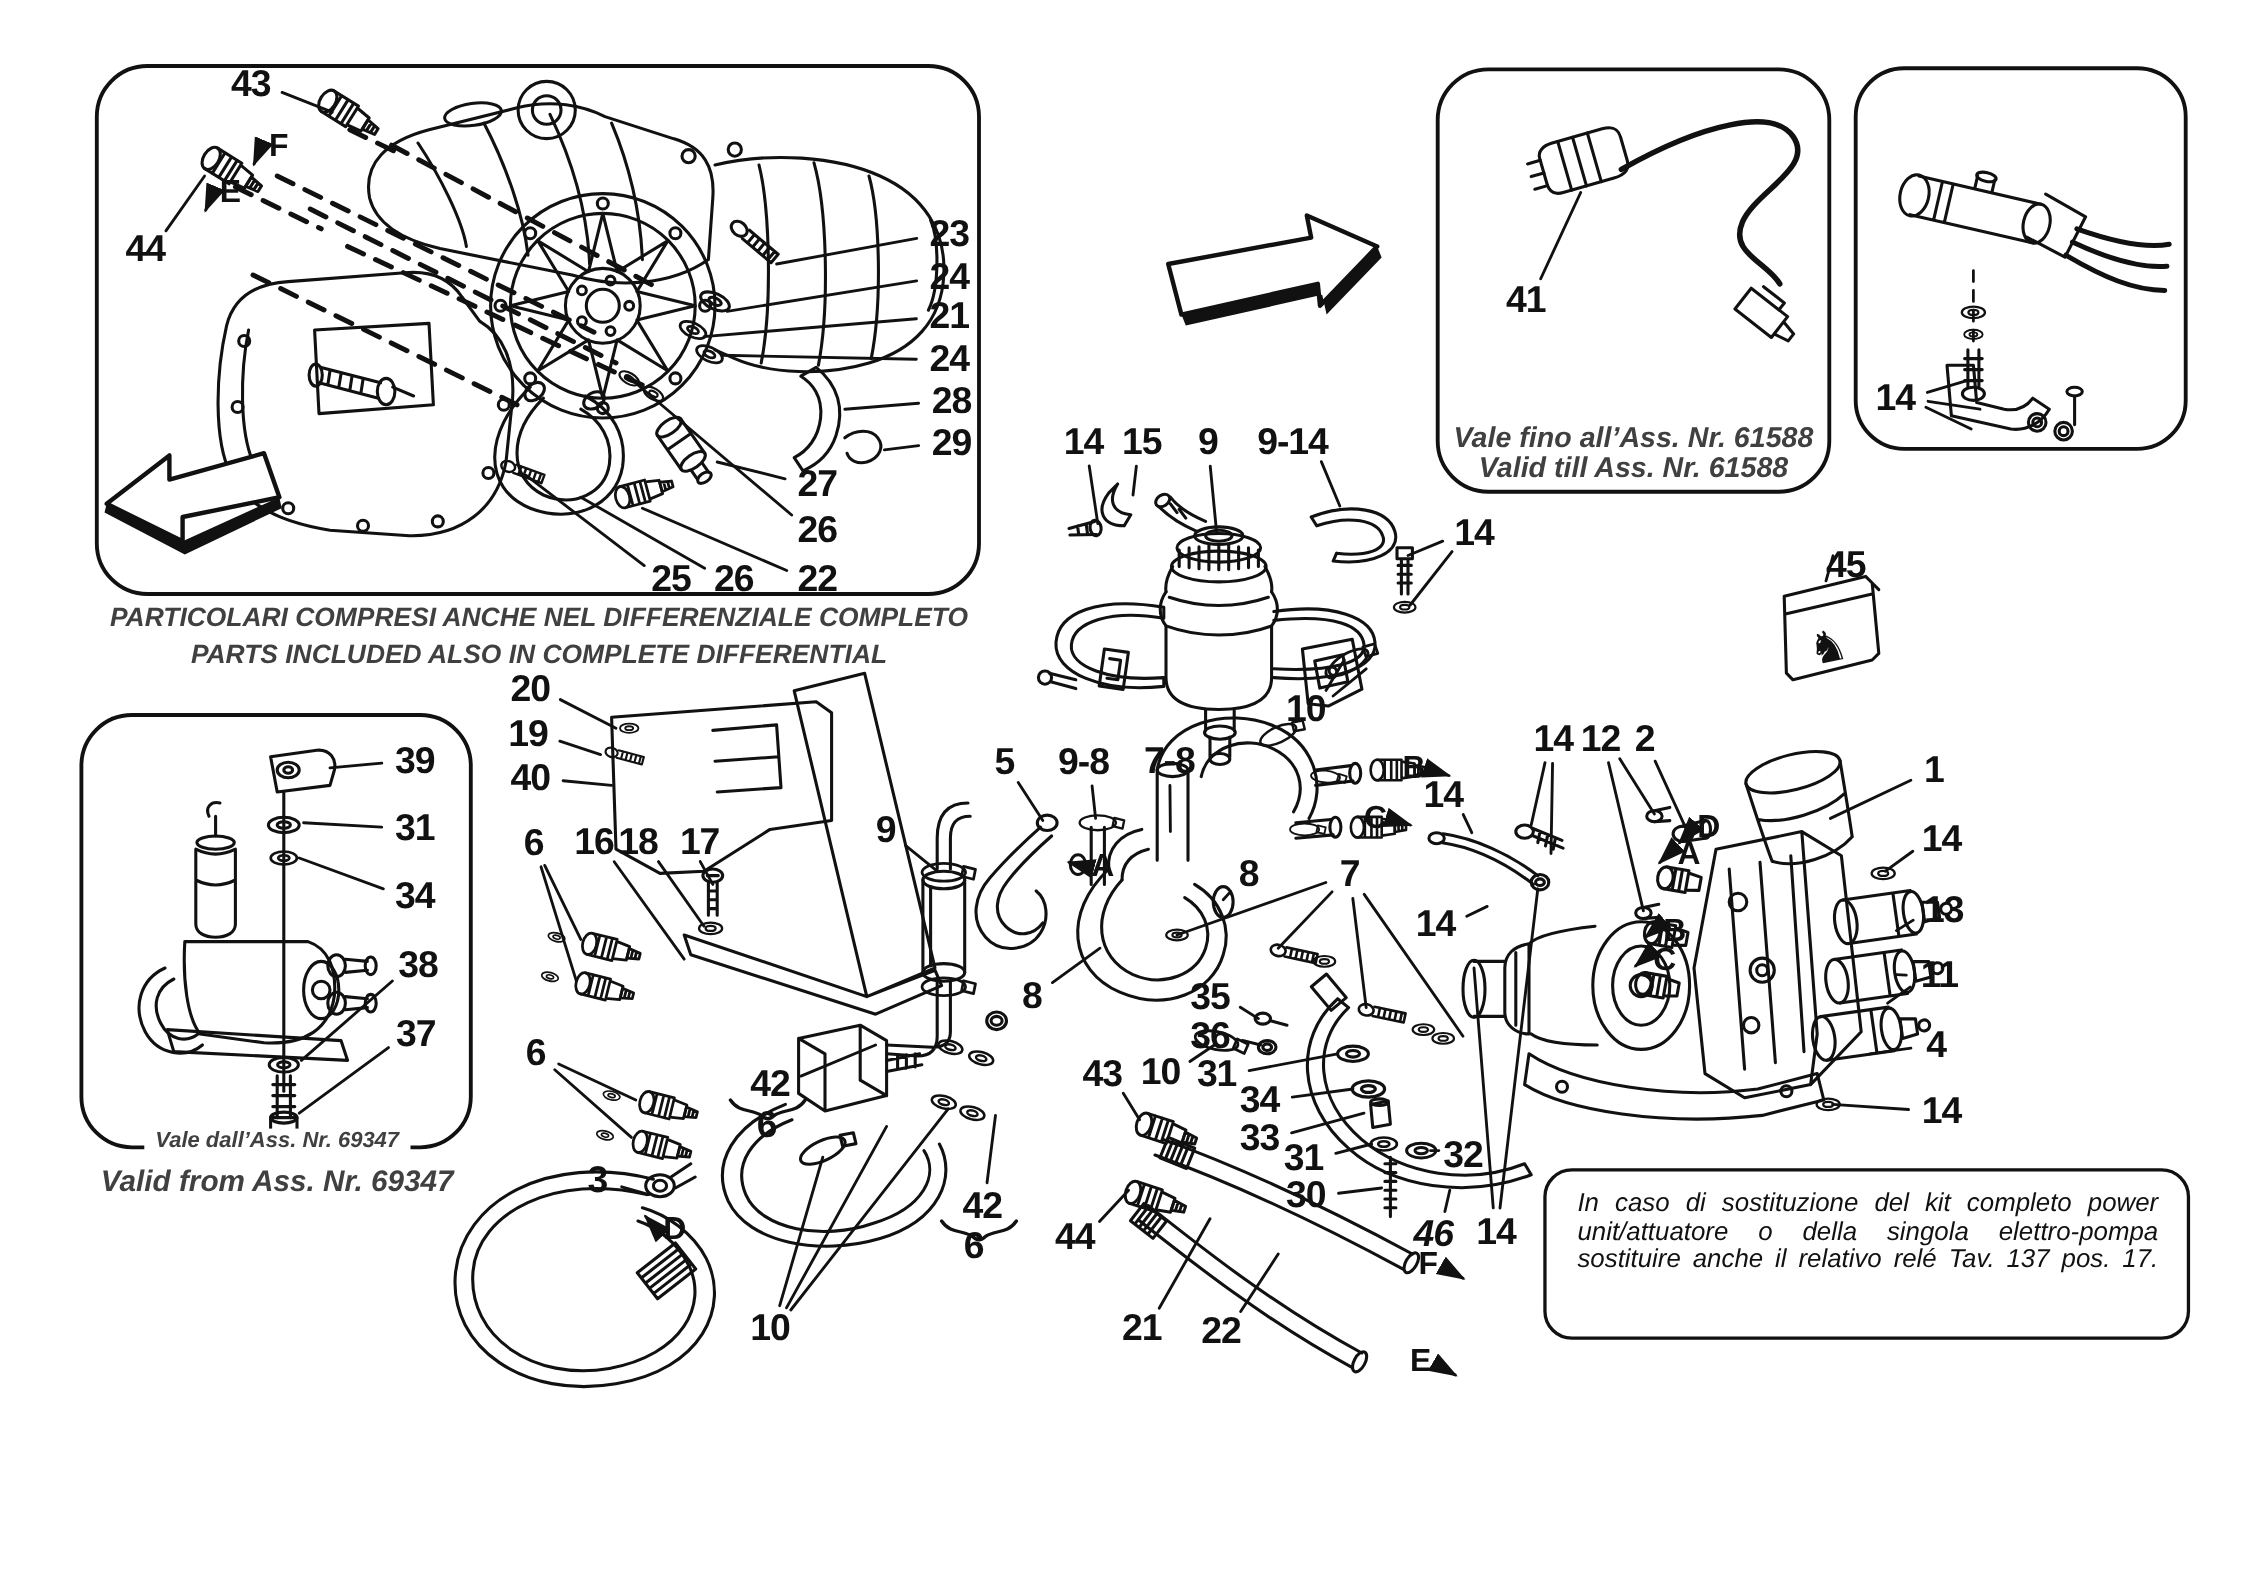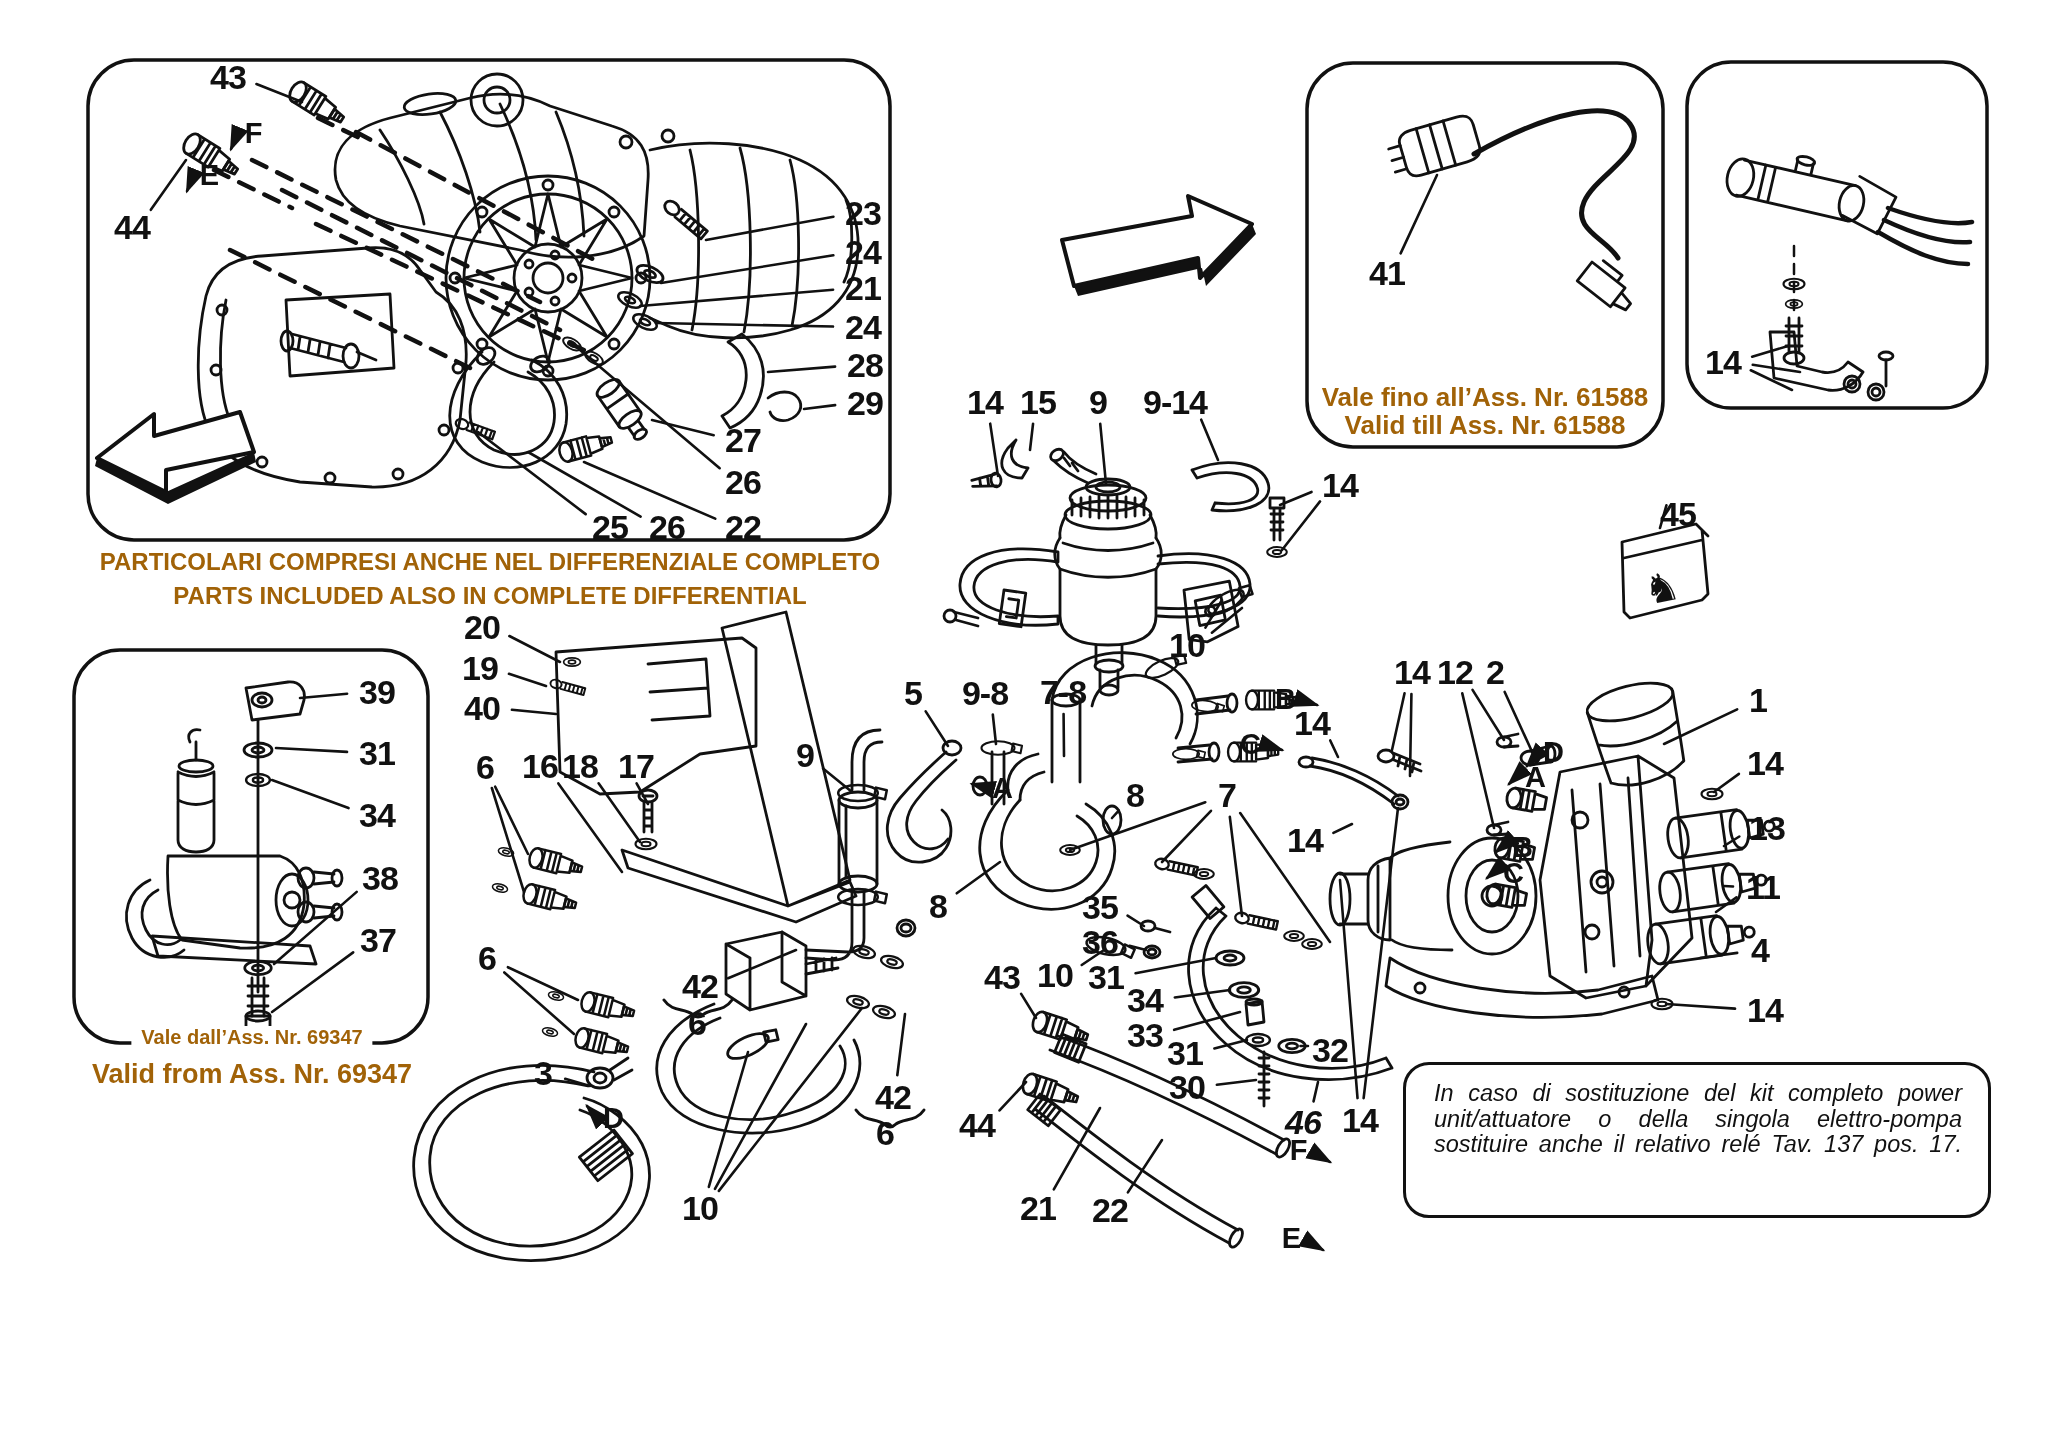--- a/index.html
+++ b/index.html
@@ -1,21 +1,21 @@
 <!DOCTYPE html>
 <html><head>
 <meta charset="utf-8">
 <style>
   html,body{margin:0;padding:0;background:#fff;}
   body{width:2048px;height:1447px;position:relative;font-family:"Liberation Sans",sans-serif;overflow:hidden;}
   .page{position:absolute;inset:0;}
   svg.art{position:absolute;left:0;top:0;}
   .co{position:absolute;transform:translate(-50%,-50%);font-weight:700;font-size:34px;color:#111;white-space:nowrap;letter-spacing:-1px;}
   .co.letter{font-size:29px;}
-  .cap{position:absolute;transform:translateX(-50%);white-space:nowrap;font-weight:700;color:#a16207;}
+  .cap{position:absolute;transform:translateX(-50%);white-space:nowrap;font-weight:700;color:#404040;font-style:italic;}
   #cap-diff1{left:490px;top:548px;font-size:24px;}
   #cap-diff2{left:490px;top:582px;font-size:24px;}
   #cap-pump1{left:252px;top:1026px;font-size:20px;background:#fff;padding:0 10px;}
   #cap-pump2{left:252px;top:1059px;font-size:27px;}
   #cap-cable1{left:1485px;top:382px;font-size:26px;}
   #cap-cable2{left:1485px;top:410px;font-size:26px;}
   .note{position:absolute;left:1403px;top:1062px;width:588px;height:156px;border:3.5px solid #111;border-radius:26px;box-sizing:border-box;padding:16px 26px 10px 28px;font-style:italic;font-size:23.5px;line-height:25.5px;color:#111;}
   .note p{margin:0;text-align:justify;text-align-last:justify;}
   .note p + p{margin-top:24px;}
   #leads line{stroke:#111;stroke-width:2.6px;}

